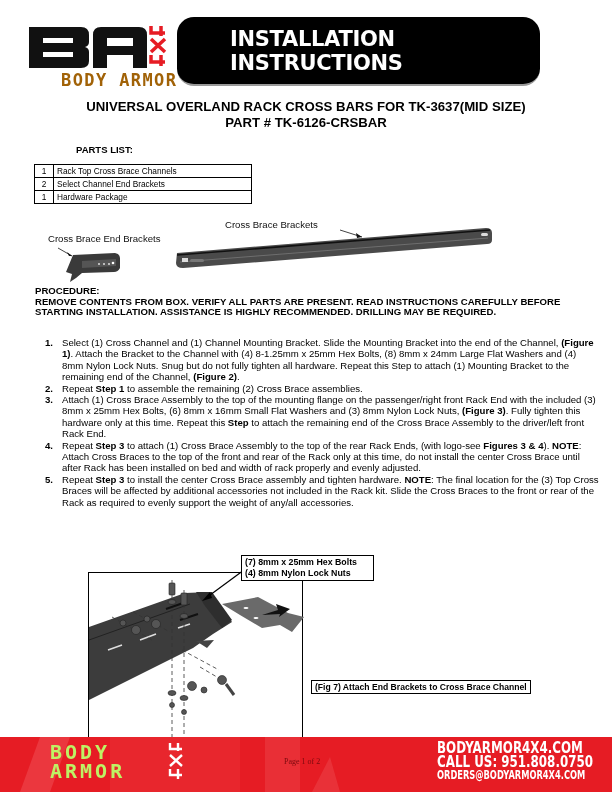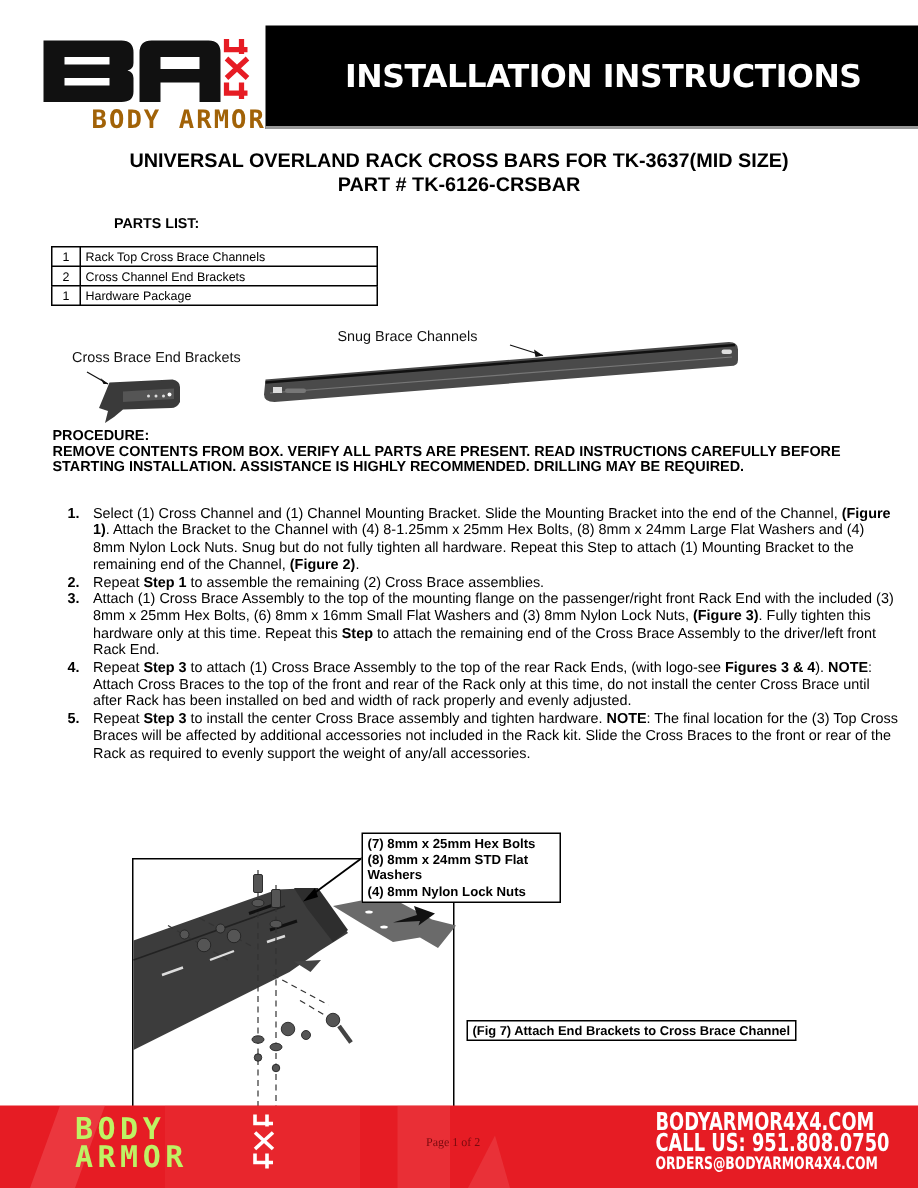--- a/index.html
+++ b/index.html
@@ -5,22 +5,22 @@
   html, body { margin:0; padding:0; }
   body { width:612px; height:792px; background:#ffffff; position:relative; overflow:hidden;
          font-family:"Liberation Sans", sans-serif; color:#000; }
   .abs { position:absolute; }
 
   
   .logo { left:27px; top:24px; width:142px; height:62px; }
   .logo-ba { position:absolute; left:0; top:0; width:142px; height:46px; }
   .logo-text { position:absolute; left:2px; top:46px; width:140px; font-family:"DejaVu Sans Mono", monospace;
                font-weight:bold; font-size:17px; letter-spacing:1.4px; color:#a16207; white-space:nowrap;margin-left:32px; }
-  .header-bar { left:177px; top:17px; width:435px; height:67px; background:#000; border-bottom:2px solid #999;
-                display:flex; align-items:center; }
+  .header-bar { left:177px; top:17px; width:363px; height:67px; background:#000; border-bottom:2px solid #999;
+                display:flex; align-items:center;border-radius:17px; }
   .header-title { color:#fff; font-family:"DejaVu Sans", sans-serif; font-weight:bold; font-size:21px;
                   margin-left:53px; letter-spacing:-0.3px; }
 
   
   .title { left:0; width:612px; text-align:center; font-weight:bold; font-size:13.2px; }
   .t1 { top:99px; }
   .t2 { top:115px; }
 
   .parts-label { left:35px; top:144px; font-weight:bold; font-size:9.5px;padding-left:41px; }
   table.parts { position:absolute; left:34px; top:164px; border-collapse:collapse; font-size:8.3px; width:218px; }
@@ -87,21 +87,21 @@
 
 <div class="abs parts-label">PARTS LIST:</div>
 <table class="parts">
   <tbody>
     <tr>
       <td class="qty">1</td>
       <td>Rack Top Cross Brace Channels</td>
     </tr>
     <tr>
       <td class="qty">2</td>
-      <td>Cross Channel End Brackets</td>
+      <td>Select Channel End Brackets</td>
     </tr>
     <tr>
       <td class="qty">1</td>
       <td>Hardware Package</td>
     </tr>
   </tbody>
 </table>
 
 <svg class="abs parts-pic" viewBox="0 210 612 80">
 
@@ -121,21 +121,21 @@
     <path d="M177 255 L490 230" stroke="#111" stroke-width="1.6"></path>
     <path d="M180 262 L488 238" stroke="#777" stroke-width="0.8"></path>
     <rect x="182" y="258" width="6" height="4" fill="#ddd"></rect>
     <rect x="481" y="233" width="7" height="3" rx="1.5" fill="#ddd"></rect>
     <rect x="190" y="259" width="14" height="3" rx="1.5" fill="#777"></rect>
     <path d="M340 230 L362 237" stroke="#111" stroke-width="0.8"></path>
     <path d="M362 237 L356 233 L357 238 Z" fill="#111"></path>
   </g>
 </svg>
 <div class="abs lbl lbl-end">Cross Brace End Brackets</div>
-<div class="abs lbl lbl-chan">Snug Brace Channels</div>
+<div class="abs lbl lbl-chan">Cross Brace Brackets</div>
 
 <div class="abs proc-head">
   <div>PROCEDURE:</div>
   <div>REMOVE CONTENTS FROM BOX. VERIFY ALL PARTS ARE PRESENT. READ INSTRUCTIONS CAREFULLY BEFORE STARTING INSTALLATION. ASSISTANCE IS HIGHLY RECOMMENDED. DRILLING MAY BE REQUIRED.</div>
 </div>
 <ol class="steps">
   <li><span class="num">1.</span><span class="body"><span>Select (1) Cross Channel and (1) Channel Mounting Bracket. Slide the Mounting Bracket into the end of the Channel, </span><b>(Figure 1)</b><span>. Attach the Bracket to the Channel with (4) 8-1.25mm x 25mm Hex Bolts, (8) 8mm x 24mm Large Flat Washers and (4) 8mm Nylon Lock Nuts. Snug but do not fully tighten all hardware. Repeat this Step to attach (1) Mounting Bracket to the remaining end of the Channel, </span><b>(Figure 2)</b><span>.</span></span></li>
   <li><span class="num">2.</span><span class="body"><span>Repeat </span><b>Step 1</b><span> to assemble the remaining (2) Cross Brace assemblies.</span></span></li>
   <li><span class="num">3.</span><span class="body"><span>Attach (1) Cross Brace Assembly to the top of the mounting flange on the passenger/right front Rack End with the included (3) 8mm x 25mm Hex Bolts, (6) 8mm x 16mm Small Flat Washers and (3) 8mm Nylon Lock Nuts, </span><b>(Figure 3)</b><span>. Fully tighten this hardware only at this time. Repeat this </span><b>Step</b><span> to attach the remaining end of the Cross Brace Assembly to the driver/left front Rack End.</span></span></li>
   <li><span class="num">4.</span><span class="body"><span>Repeat </span><b>Step 3</b><span> to attach (1) Cross Brace Assembly to the top of the rear Rack Ends, (with logo-see </span><b>Figures 3 &amp; 4</b><span>). </span><b>NOTE</b><span>: Attach Cross Braces to the top of the front and rear of the Rack only at this time, do not install the center Cross Brace until after Rack has been installed on bed and width of rack properly and evenly adjusted.</span></span></li>
@@ -184,21 +184,20 @@
       <ellipse cx="184" cy="698" rx="4" ry="2.5"></ellipse>
     <circle cx="172" cy="705" r="2.5"></circle>
       <circle cx="184" cy="712" r="2.5"></circle>
   </g>
 
   <path d="M244 570 L206 598" stroke="#000" stroke-width="1.2"></path>
   <path d="M202 601 L210 592 L212 598 Z" fill="#000"></path>
 </svg>
 <div class="abs callout">
   <div>(7) 8mm x 25mm Hex Bolts</div>
-  <div>(8) 8mm x 24mm STD Flat Washers</div>
   <div>(4) 8mm Nylon Lock Nuts</div>
 </div>
 <div class="abs fig-caption">(Fig 7) Attach End Brackets to Cross Brace Channel</div>
 
 <div class="abs footer">
   <svg class="footer-deco" viewBox="0 0 612 55">
     <path d="M20 55 L40 0 L70 0 L50 55 Z" fill="#ee4a50" opacity="0.6"></path>
     <rect x="110" y="0" width="130" height="55" fill="#ea3a40" opacity="0.35"></rect>
     <path d="M265 0 H300 V55 H265 Z" fill="#ed5358" opacity="0.35"></path>
     <path d="M312 55 L330 20 L340 55 Z" fill="#ed5358" opacity="0.4"></path>

